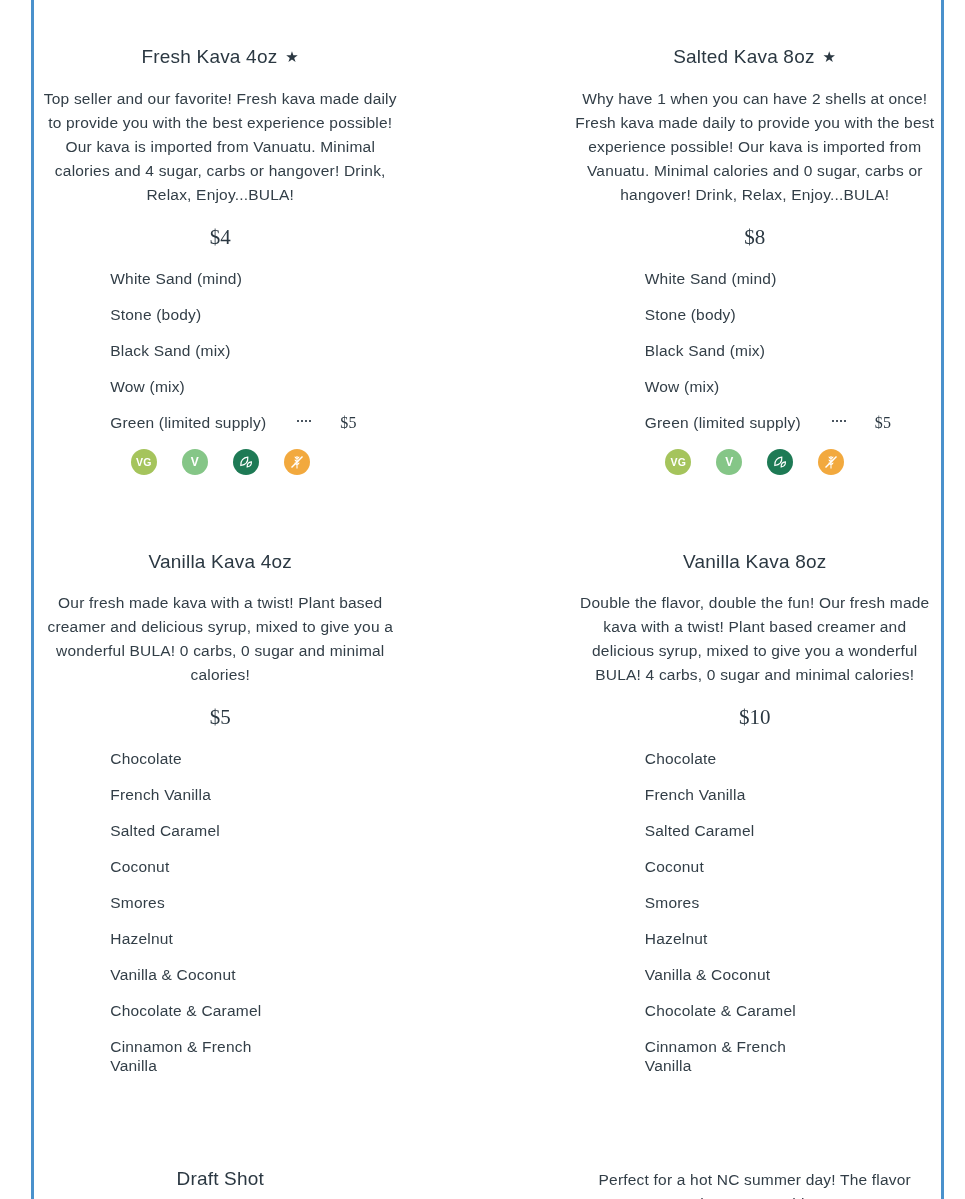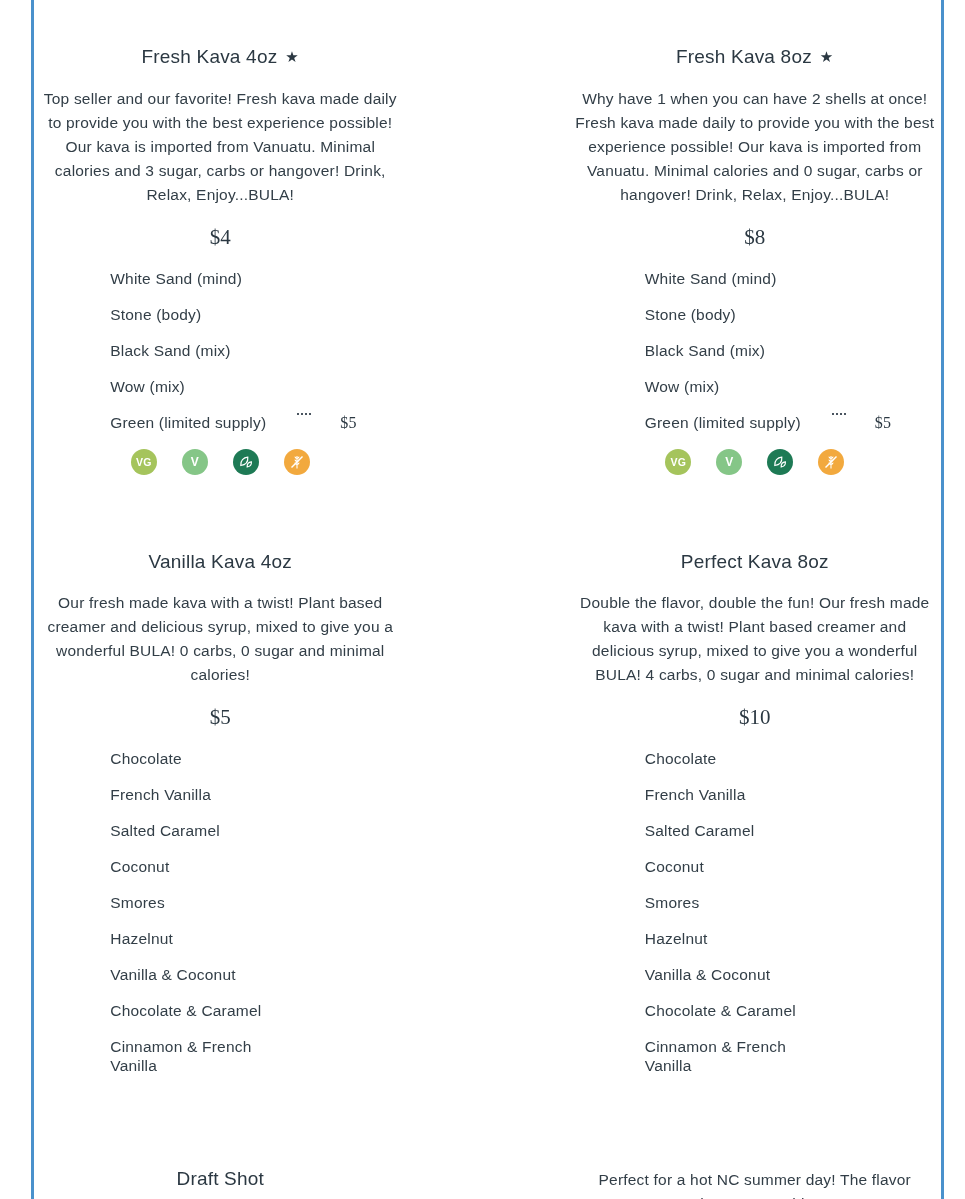--- a/index.html
+++ b/index.html
@@ -56,21 +56,21 @@
     text-align: left;
   }
   .opt {
     font-size: 15.5px;
     line-height: 19px;
     letter-spacing: 0.2px;
     color: #323e47;
     margin-bottom: 17px;
   }
   .opt-name { white-space: pre-line; }
-  .opt.has-price { display: flex; align-items: flex-start; gap: 24px; }
+  .opt.has-price { display: flex; align-items: center; gap: 24px; }
   .opt.has-price .opt-name { white-space: nowrap; }
   .dots {
     flex: 1 1 auto;
     border-bottom: 2px dotted #4a5560;
     margin: 0 5px 3px 7px;
     min-width: 14px;
   }
   .opt-price {
     font-family: "Liberation Serif", "DejaVu Serif", serif;
     font-size: 16px;
@@ -99,21 +99,21 @@
   .badge-gf  { background: #f2a93e; }
 </style>
 </head>
 <body>
 
 <div class="menu-panel">
   <div class="menu-grid">
 
     <section class="sec">
       <h3 class="sec-title"><span>Fresh Kava 4oz</span><span class="star">★</span></h3>
-      <p class="sec-desc">Top seller and our favorite! Fresh kava made daily to provide you with the best experience possible! Our kava is imported from Vanuatu. Minimal calories and 3 sugar, carbs or hangover! Drink, Relax, Enjoy...BULA!</p>
+      <p class="sec-desc">Top seller and our favorite! Fresh kava made daily to provide you with the best experience possible! Our kava is imported from Vanuatu. Minimal calories and 4 sugar, carbs or hangover! Drink, Relax, Enjoy...BULA!</p>
       <div class="sec-price">$4</div>
       <ul class="opt-list">
         <li class="opt"><span class="opt-name">White Sand (mind)</span></li>
         <li class="opt"><span class="opt-name">Stone (body)</span></li>
         <li class="opt"><span class="opt-name">Black Sand (mix)</span></li>
         <li class="opt"><span class="opt-name">Wow (mix)</span></li>
         <li class="opt has-price">
           <span class="opt-name">Green (limited supply)</span>
           <span class="dots"></span>
           <span class="opt-price">$5</span>
@@ -141,21 +141,21 @@
               <path d="M8 11 C6.5 10.8 5.6 9.9 5.5 8.4 C7 8.5 7.9 9.4 8 11 Z"></path>
               <path d="M8 11 C9.5 10.8 10.4 9.9 10.5 8.4 C9 8.5 8.1 9.4 8 11 Z"></path>
             </g>
             <line x1="2.5" y1="13.5" x2="13.5" y2="2.5" stroke="#ffffff" stroke-width="1.4"></line>
           </svg>
         </span>
       </div>
     </section>
 
     <section class="sec">
-      <h3 class="sec-title"><span>Fresh Kava 8oz</span><span class="star">★</span></h3>
+      <h3 class="sec-title"><span>Salted Kava 8oz</span><span class="star">★</span></h3>
       <p class="sec-desc">Why have 1 when you can have 2 shells at once! Fresh kava made daily to provide you with the best experience possible! Our kava is imported from Vanuatu. Minimal calories and 0 sugar, carbs or hangover! Drink, Relax, Enjoy...BULA!</p>
       <div class="sec-price">$8</div>
       <ul class="opt-list">
         <li class="opt"><span class="opt-name">White Sand (mind)</span></li>
         <li class="opt"><span class="opt-name">Stone (body)</span></li>
         <li class="opt"><span class="opt-name">Black Sand (mix)</span></li>
         <li class="opt"><span class="opt-name">Wow (mix)</span></li>
         <li class="opt has-price">
           <span class="opt-name">Green (limited supply)</span>
           <span class="dots"></span>
@@ -202,21 +202,21 @@
         <li class="opt"><span class="opt-name">Smores</span></li>
         <li class="opt"><span class="opt-name">Hazelnut</span></li>
         <li class="opt"><span class="opt-name">Vanilla &amp; Coconut</span></li>
         <li class="opt"><span class="opt-name">Chocolate &amp; Caramel</span></li>
         <li class="opt"><span class="opt-name">Cinnamon &amp; French
 Vanilla</span></li>
       </ul>
     </section>
 
     <section class="sec">
-      <h3 class="sec-title"><span>Perfect Kava 8oz</span></h3>
+      <h3 class="sec-title"><span>Vanilla Kava 8oz</span></h3>
       <p class="sec-desc">Double the flavor, double the fun! Our fresh made kava with a twist! Plant based creamer and delicious syrup, mixed to give you a wonderful BULA! 4 carbs, 0 sugar and minimal calories!</p>
       <div class="sec-price">$10</div>
       <ul class="opt-list">
         <li class="opt"><span class="opt-name">Chocolate</span></li>
         <li class="opt"><span class="opt-name">French Vanilla</span></li>
         <li class="opt"><span class="opt-name">Salted Caramel</span></li>
         <li class="opt"><span class="opt-name">Coconut</span></li>
         <li class="opt"><span class="opt-name">Smores</span></li>
         <li class="opt"><span class="opt-name">Hazelnut</span></li>
         <li class="opt"><span class="opt-name">Vanilla &amp; Coconut</span></li>

